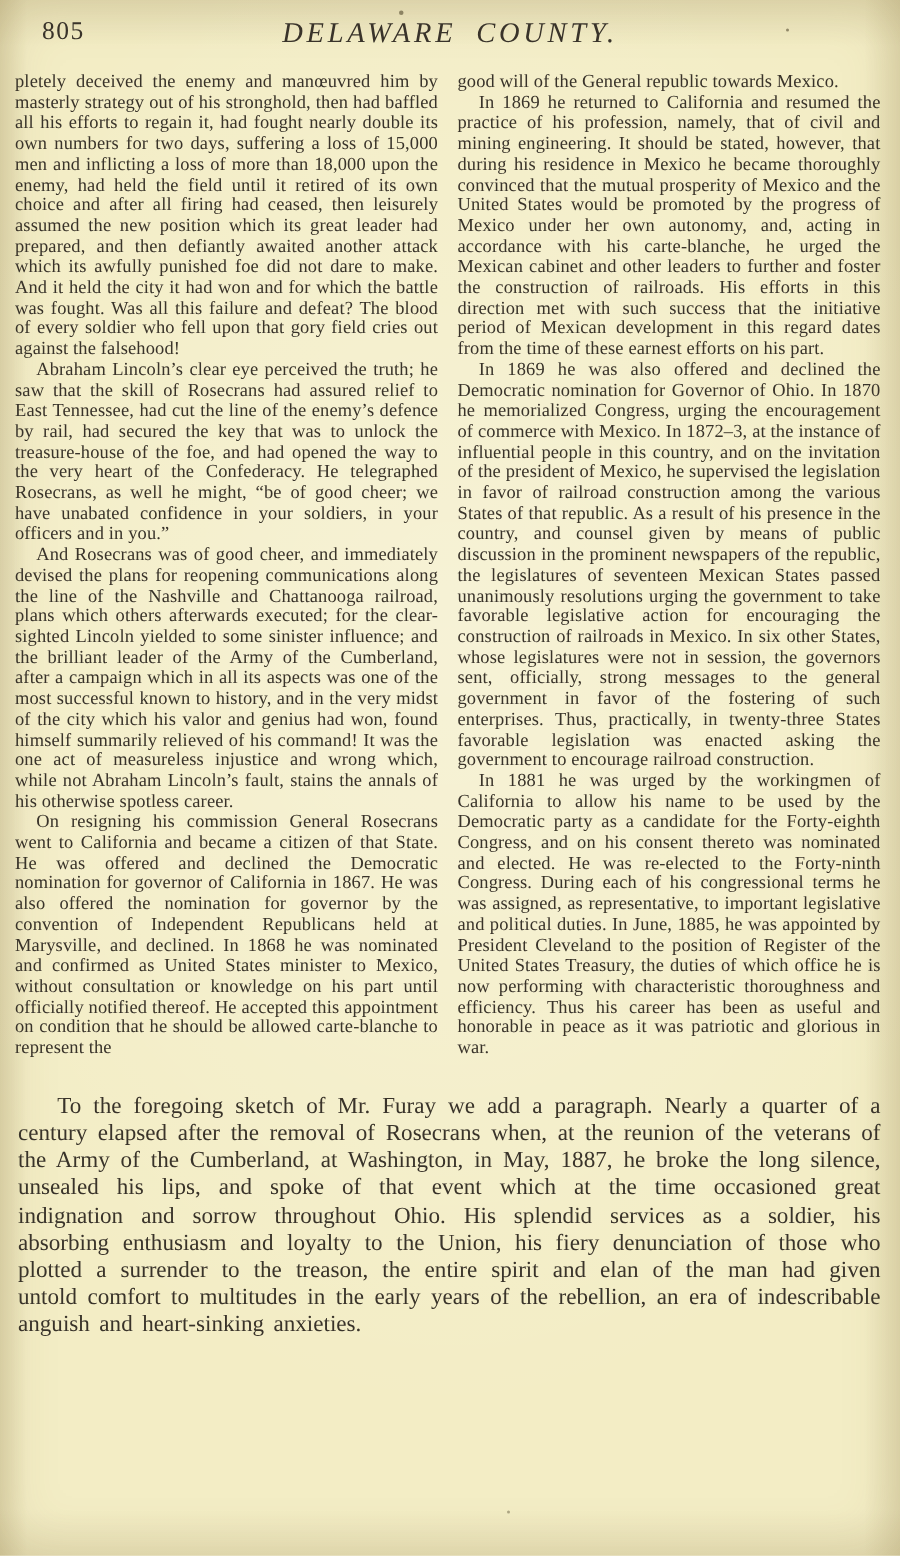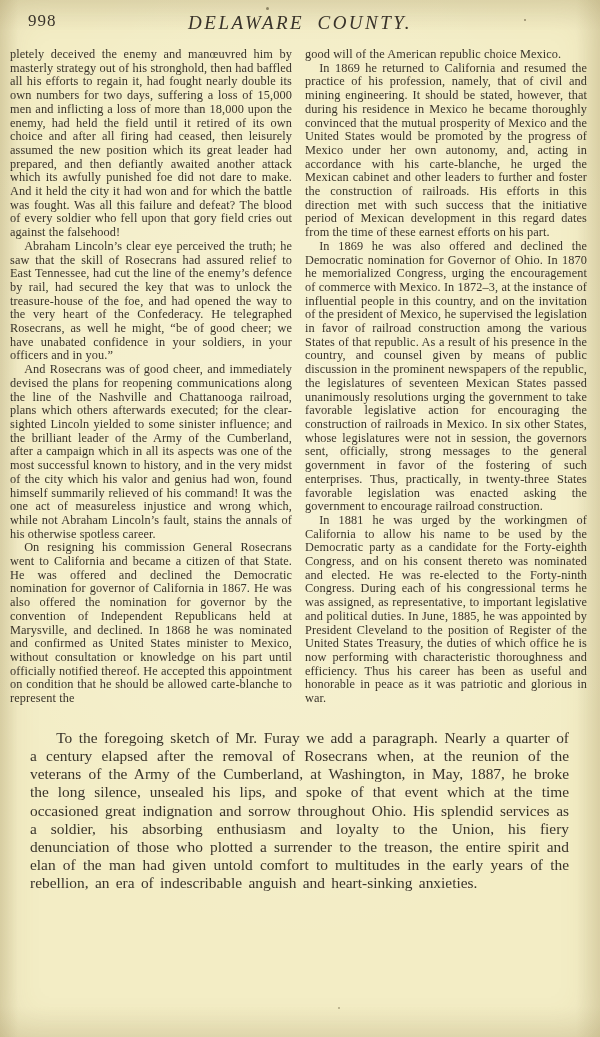--- a/index.html
+++ b/index.html
@@ -56,21 +56,21 @@
     text-indent:1.15em;
   }
   .col p.no-indent{ text-indent:0; }
   .closing{
     margin:23px 13px 0 12px;
     text-align:justify;
     font-size:15.4px;
     line-height:18.2px;
     word-spacing:2.5px;
   }
-  .closing p{ margin:18px; text-indent:1.7em; }
+  .closing p{ margin:0; text-indent:1.7em; }
   .speck{
     position:absolute;
     background:rgba(70,60,35,0.55);
     border-radius:50%;
     width:3px;height:3px;
   }
   .speck.s1{ left:266px; top:7px; }
   .speck.s2{ left:524px; top:19px; width:2px;height:2px; }
   .speck.s3{ left:560px; top:338px; width:2px;height:2px; background:rgba(70,60,35,0.35); }
   .speck.s4{ left:338px; top:1007px; width:2px;height:2px; background:rgba(70,60,35,0.4); }
@@ -79,33 +79,33 @@
 <body>
 
 <div class="page">
 
   <div class="speck s1"></div>
   <div class="speck s2"></div>
   <div class="speck s3"></div>
   <div class="speck s4"></div>
 
   <div class="header">
-    <span class="page-number">998</span>
+    <span class="page-number">805</span>
     <div class="running-head">DELAWARE COUNTY.</div>
   </div>
 
   <div class="columns">
     <div class="col">
       <p class="no-indent">pletely deceived the enemy and manœuvred him by masterly strategy out of his stronghold, then had baffled all his efforts to regain it, had fought nearly double its own numbers for two days, suffering a loss of 15,000 men and inflicting a loss of more than 18,000 upon the enemy, had held the field until it retired of its own choice and after all firing had ceased, then leisurely assumed the new position which its great leader had prepared, and then defiantly awaited another attack which its awfully punished foe did not dare to make.  And it held the city it had won and for which the battle was fought.  Was all this failure and defeat?  The blood of every soldier who fell upon that gory field cries out against the falsehood!</p>
       <p>Abraham Lincoln’s clear eye perceived the truth; he saw that the skill of Rosecrans had assured relief to East Tennessee, had cut the line of the enemy’s defence by rail, had secured the key that was to unlock the treasure-house of the foe, and had opened the way to the very heart of the Confederacy. He telegraphed Rosecrans, as well he might, “be of good cheer; we have unabated confidence in your soldiers, in your officers and in you.”</p>
       <p>And Rosecrans was of good cheer, and immediately devised the plans for reopening communications along the line of the Nashville and Chattanooga railroad, plans which others afterwards executed; for the clear-sighted Lincoln yielded to some sinister influence; and the brilliant leader of the Army of the Cumberland, after a campaign which in all its aspects was one of the most successful known to history, and in the very midst of the city which his valor and genius had won, found himself summarily relieved of his command!  It was the one act of measureless injustice and wrong which, while not Abraham Lincoln’s fault, stains the annals of his otherwise spotless career.</p>
       <p>On resigning his commission General Rosecrans went to California and became a citizen of that State.  He was offered and declined the Democratic nomination for governor of California in 1867.  He was also offered the nomination for governor by the convention of Independent Republicans held at Marysville, and declined.  In 1868 he was nominated and confirmed as United States minister to Mexico, without consultation or knowledge on his part until officially notified thereof.  He accepted this appointment on condition that he should be allowed carte-blanche to represent the</p>
     </div>
     <div class="col">
-      <p class="no-indent">good will of the American republic choice Mexico.</p>
+      <p class="no-indent">good will of the General republic towards Mexico.</p>
       <p>In 1869 he returned to California and resumed the practice of his profession, namely, that of civil and mining engineering.  It should be stated, however, that during his residence in Mexico he became thoroughly convinced that the mutual prosperity of Mexico and the United States would be promoted by the progress of Mexico under her own autonomy, and, acting in accordance with his carte-blanche, he urged the Mexican cabinet and other leaders to further and foster the construction of railroads.  His efforts in this direction met with such success that the initiative period of Mexican development in this regard dates from the time of these earnest efforts on his part.</p>
       <p>In 1869 he was also offered and declined the Democratic nomination for Governor of Ohio.  In 1870 he memorialized Congress, urging the encouragement of commerce with Mexico.  In 1872–3, at the instance of influential people in this country, and on the invitation of the president of Mexico, he supervised the legislation in favor of railroad construction among the various States of that republic.  As a result of his presence in the country, and counsel given by means of public discussion in the prominent newspapers of the republic, the legislatures of seventeen Mexican States passed unanimously resolutions urging the government to take favorable legislative action for encouraging the construction of railroads in Mexico.  In six other States, whose legislatures were not in session, the governors sent, officially, strong messages to the general government in favor of the fostering of such enterprises.  Thus, practically, in twenty-three States favorable legislation was enacted asking the government to encourage railroad construction.</p>
       <p>In 1881 he was urged by the workingmen of California to allow his name to be used by the Democratic party as a candidate for the Forty-eighth Congress, and on his consent thereto was nominated and elected.  He was re-elected to the Forty-ninth Congress.  During each of his congressional terms he was assigned, as representative, to important legislative and political duties.  In June, 1885, he was appointed by President Cleveland to the position of Register of the United States Treasury, the duties of which office he is now performing with characteristic thoroughness and efficiency.  Thus his career has been as useful and honorable in peace as it was patriotic and glorious in war.</p>
     </div>
   </div>
 
   <div class="closing">
     <p>To the foregoing sketch of Mr. Furay we add a paragraph.  Nearly a quarter of a century elapsed after the removal of Rosecrans when, at the reunion of the veterans of the Army of the Cumberland, at Washington, in May, 1887, he broke the long silence, unsealed his lips, and spoke of that event which at the time occasioned great indignation and sorrow throughout Ohio.  His splendid services as a soldier, his absorbing enthusiasm and loyalty to the Union, his fiery denunciation of those who plotted a surrender to the treason, the entire spirit and elan of the man had given untold comfort to multitudes in the early years of the rebellion, an era of indescribable anguish and heart-sinking anxieties.</p>
   </div>
 

